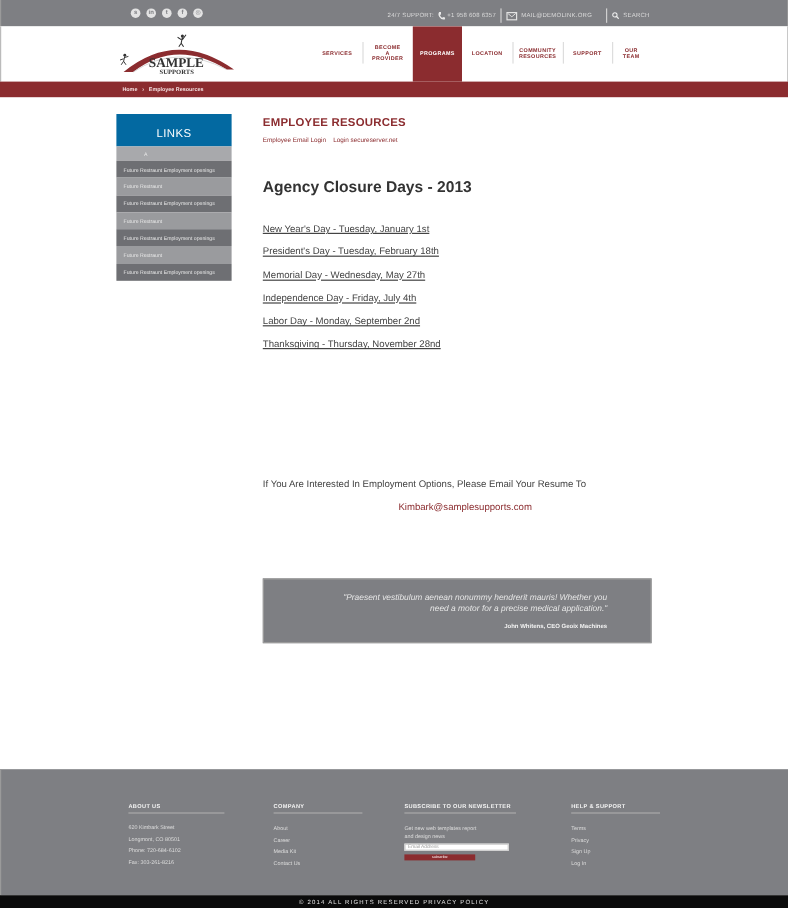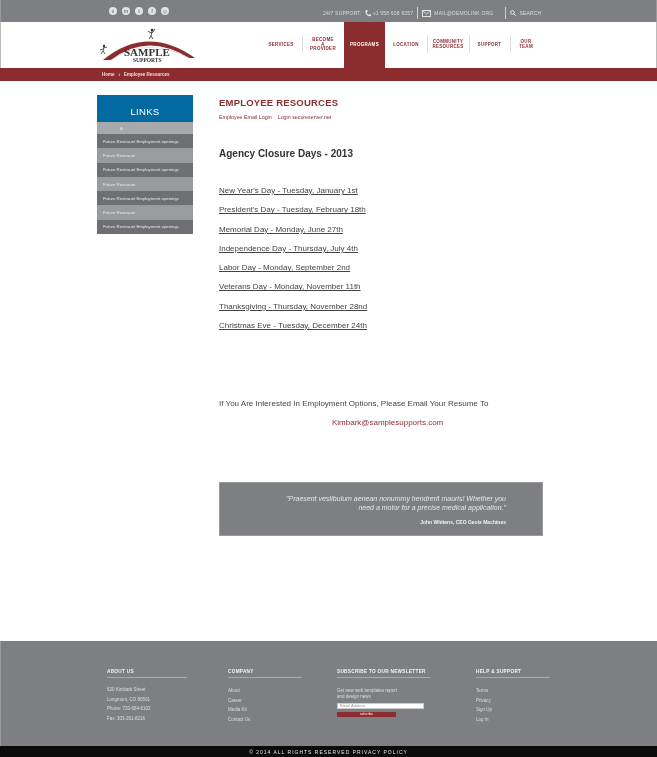--- a/index.html
+++ b/index.html
@@ -29,21 +29,21 @@
   .sidebar { position: absolute; left: 97px; top: 95px; width: 96px; }
   .sidebar .head { height: 27px; background: #0369a1; color: #fff; font-size: 9.5px; display: flex; align-items: center; justify-content: center; padding-top: 6px; letter-spacing: 0.3px; }
   .sidebar .row { height: 14.3px; font-size: 4.3px; color: #e8e8e8; padding-left: 6px; display: flex; align-items: center; }
   .sidebar .row.light { background: #9a9b9e; }
   .sidebar .row.dark { background: #6e6f73; }
   .sidebar .row.first { background: #a8a9ac; height: 12px; padding-left: 23px; }
 
   .main { position: absolute; left: 219px; top: 95px; width: 340px; }
   .title { font-size: 9.5px; font-weight: bold; color: #8b2c2f; letter-spacing: 0.2px; margin-top: 2px; }
   .links { margin-top: 6px; font-size: 5.3px; color: #8b2c2f; display: flex; gap: 6px; }
-  .subtitle { position: absolute; top: 53px; font-size: 10px; font-weight: bold; color: #333; }
+  .subtitle { position: absolute; top: 53px; font-size: 13px; font-weight: bold; color: #333; }
   .holidays { position: absolute; top: 90px; left: 0; }
   .holidays .h { font-size: 8px; color: #444; height: 19.3px; line-height: 12px; white-space: nowrap; text-decoration: underline; }
   .employ { position: absolute; top: 304px; left: 0; width: 330px; font-size: 8px; color: #444; white-space: nowrap; }
   .email { position: absolute; top: 323px; left: 113px; font-size: 8px; color: #8b2c2f; }
 
   .quote { position: absolute; left: 219px; top: 482px; width: 324px; height: 54px; background: #7e7f83; border: 1px solid #9a9a9a; }
   .quote .txt { position: absolute; right: 36px; top: 11px; text-align: right; font-size: 7px; font-style: italic; color: #e6e6e6; line-height: 1.35; }
   .quote .auth { position: absolute; right: 36px; top: 36px; font-size: 5px; font-weight: bold; color: #f2f2f2; }
 
   .footer { position: absolute; left: 0; top: 641px; width: 657px; height: 105px; background: #7e7f83; border-left: 1px solid #9a9a9a; }
@@ -142,26 +142,24 @@
 <div class="main">
   <div class="title">EMPLOYEE RESOURCES</div>
   <div class="links">
     <span>Employee Email Login</span>
     <span>Login secureserver.net</span>
   </div>
   <div class="subtitle">Agency Closure Days - 2013</div>
   <div class="holidays">
     <div class="h">New Year's Day - Tuesday, January 1st</div>
     <div class="h">President's Day - Tuesday, February 18th</div>
-    <div class="h">Memorial Day - Monday, June 27th</div>
-    <div class="h">Independence Day - Thursday, July 4th</div>
+    <div class="h">Memorial Day - Wednesday, May 27th</div>
+    <div class="h">Independence Day - Friday, July 4th</div>
     <div class="h">Labor Day - Monday, September 2nd</div>
-    <div class="h">Veterans Day - Monday, November 11th</div>
     <div class="h">Thanksgiving - Thursday, November 28nd</div>
-    <div class="h">Christmas Eve - Tuesday, December 24th</div>
   </div>
   <div class="employ">If You Are Interested In Employment Options, Please Email Your Resume To</div>
   <div class="email">Kimbark@samplesupports.com</div>
 </div>
 
 <div class="quote">
   <div class="txt">
     <div>"Praesent vestibulum aenean nonummy hendrerit mauris! Whether you</div>
     <div>need a motor for a precise medical application."</div>
   </div>

